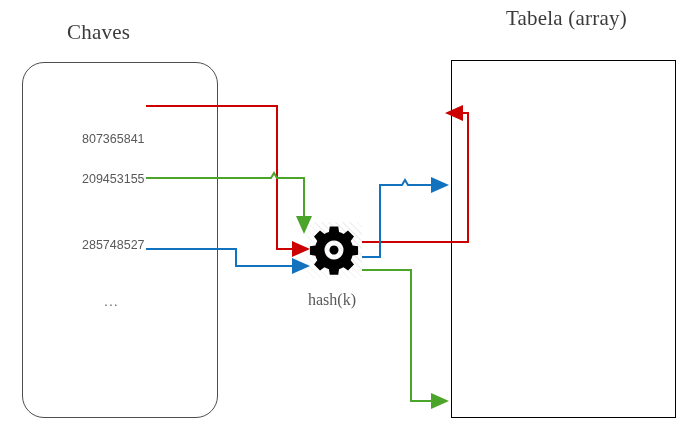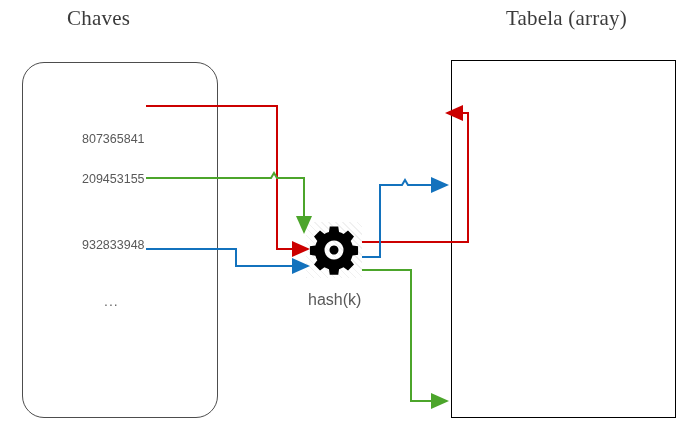--- a/index.html
+++ b/index.html
@@ -18,21 +18,21 @@
 
   
   .title {
     position: absolute;
     font-family: "Liberation Serif", serif;
     font-size: 21px;
     color: #3b3b3b;
     white-space: nowrap;
     letter-spacing: 0.2px;
   }
-  #title-chaves { left: 67px; top: 6px; text-align: right; }
+  #title-chaves { left: 67px; top: 20px; text-align: right; }
   #title-tabela { left: 506px; top: 6px; }
 
   
   #keys-panel {
     position: absolute;
     left: 22px;
     top: 62px;
     width: 196px;
     height: 356px;
     border: 1.4px solid #4d4d4d;
@@ -78,21 +78,21 @@
   }
   #gear-icon {
     position: absolute;
     left: 3px; top: 3px;
     width: 50px; height: 50px;
   }
   #hash-label {
     position: absolute;
     left: 308px;
     top: 291px;
-    font-family: Liberation Sans, sans-serif;
+    font-family: Liberation Serif, serif;
     font-size: 16px;
     color: #595959;
     white-space: nowrap;
   }
 
   
   #table-wrap {
     position: absolute;
     left: 451px;
     top: 60px;
@@ -122,21 +122,21 @@
 
 <div id="canvas">
 
   <div class="title" id="title-chaves">Chaves</div>
   <div class="title" id="title-tabela">Tabela (array)</div>
 
   <div id="keys-panel"></div>
 
   <div class="key-label" id="key-0">807365841</div>
   <div class="key-label" id="key-1">209453155</div>
-  <div class="key-label" id="key-2">932833948</div>
+  <div class="key-label" id="key-2">285748527</div>
   <div id="key-ellipsis">...</div>
 
   <div id="hash-block">
     <div id="hash-bg"></div>
     <svg id="gear-icon" viewBox="0 0 100 100">
       <path fill="#000000" fill-rule="evenodd" d="
         M41.5 3 h17 l1.6 11.0 a37 37 0 0 1 9.0 3.75 l8.9 -6.6 l12.0 12.0
         l-6.6 8.9 a37 37 0 0 1 3.75 9.0 l11.0 1.6 v17 l-11.0 1.6
         a37 37 0 0 1 -3.75 9.0 l6.6 8.9 l-12.0 12.0 l-8.9 -6.6
         a37 37 0 0 1 -9.0 3.75 l-1.6 11.0 h-17 l-1.6 -11.0

